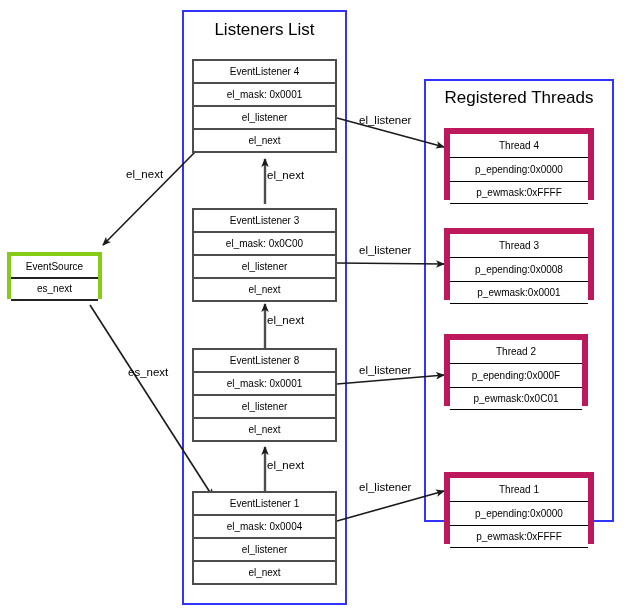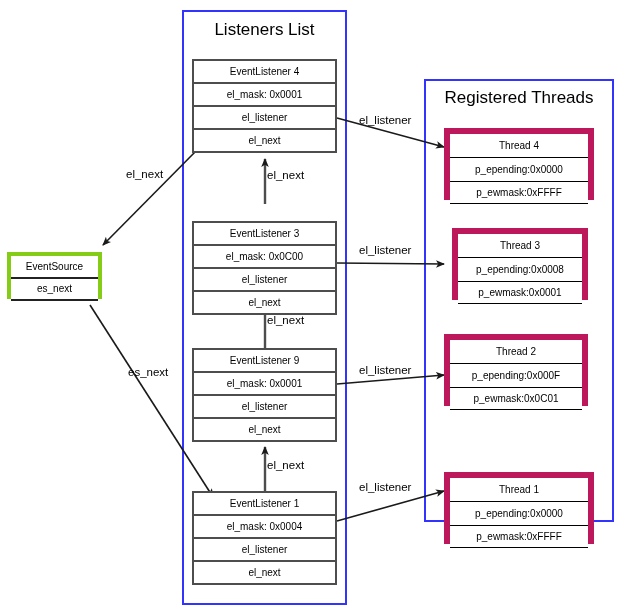--- a/index.html
+++ b/index.html
@@ -146,48 +146,48 @@
     <div class="row" style="height:22px;">es_next</div>
   </div>
 
   <div class="struct" style="left:192px; top:59px; width:145px; height:94px;">
     <div class="row" style="height:23px;">EventListener 4</div>
     <div class="row" style="height:23px;">el_mask: 0x0001</div>
     <div class="row" style="height:23px;">el_listener</div>
     <div class="row" style="height:21px;">el_next</div>
   </div>
 
-  <div class="struct" style="left:192px; top:221px; width:145px; height:94px;">
+  <div class="struct" style="left:192px; top:208px; width:145px; height:94px;">
     <div class="row" style="height:23px;">EventListener 3</div>
     <div class="row" style="height:23px;">el_mask: 0x0C00</div>
     <div class="row" style="height:23px;">el_listener</div>
     <div class="row" style="height:21px;">el_next</div>
   </div>
 
   <div class="struct" style="left:192px; top:348px; width:145px; height:94px;">
-    <div class="row" style="height:23px;">EventListener 9</div>
+    <div class="row" style="height:23px;">EventListener 8</div>
     <div class="row" style="height:23px;">el_mask: 0x0001</div>
     <div class="row" style="height:23px;">el_listener</div>
     <div class="row" style="height:21px;">el_next</div>
   </div>
 
   <div class="struct" style="left:192px; top:491px; width:145px; height:94px;">
     <div class="row" style="height:23px;">EventListener 1</div>
     <div class="row" style="height:23px;">el_mask: 0x0004</div>
     <div class="row" style="height:23px;">el_listener</div>
     <div class="row" style="height:21px;">el_next</div>
   </div>
 
   <div class="struct thread" style="left:444px; top:128px; width:150px; height:72px;">
     <div class="row" style="height:24px;">Thread 4</div>
     <div class="row" style="height:24px;">p_epending:0x0000</div>
     <div class="row" style="height:22px;">p_ewmask:0xFFFF</div>
   </div>
 
-  <div class="struct thread" style="left:444px; top:228px; width:136px; height:72px;margin-left:8px;">
+  <div class="struct thread" style="left:444px; top:228px; width:150px; height:72px;">
     <div class="row" style="height:24px;">Thread 3</div>
     <div class="row" style="height:24px;">p_epending:0x0008</div>
     <div class="row" style="height:22px;">p_ewmask:0x0001</div>
   </div>
 
   <div class="struct thread" style="left:444px; top:334px; width:144px; height:72px;">
     <div class="row" style="height:24px;">Thread 2</div>
     <div class="row" style="height:24px;">p_epending:0x000F</div>
     <div class="row" style="height:22px;">p_ewmask:0x0C01</div>
   </div>

